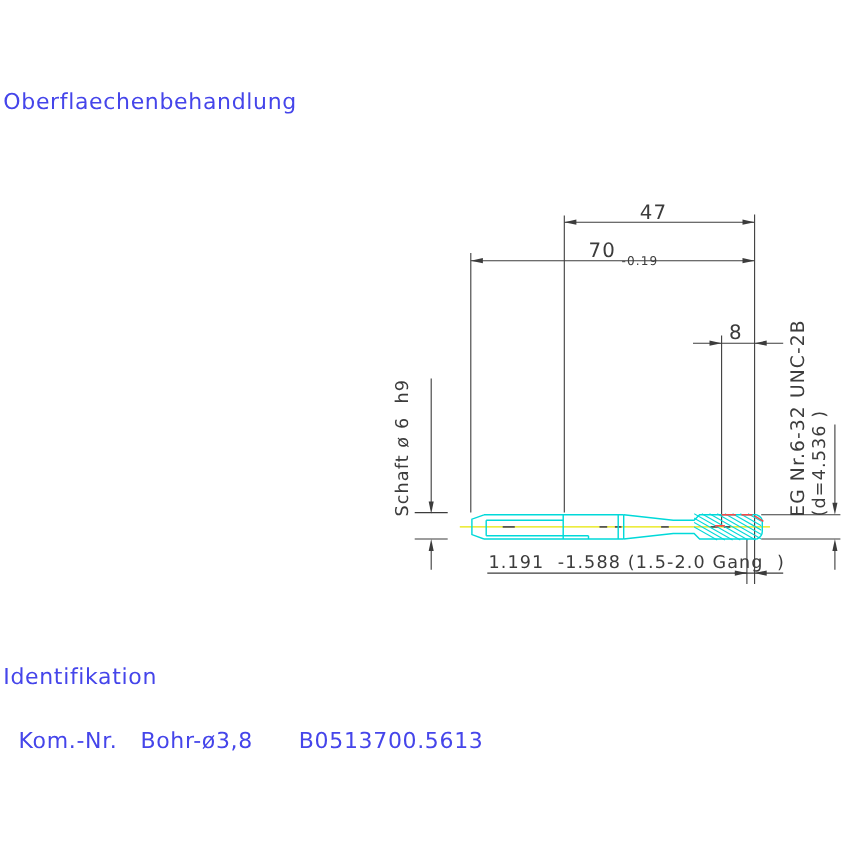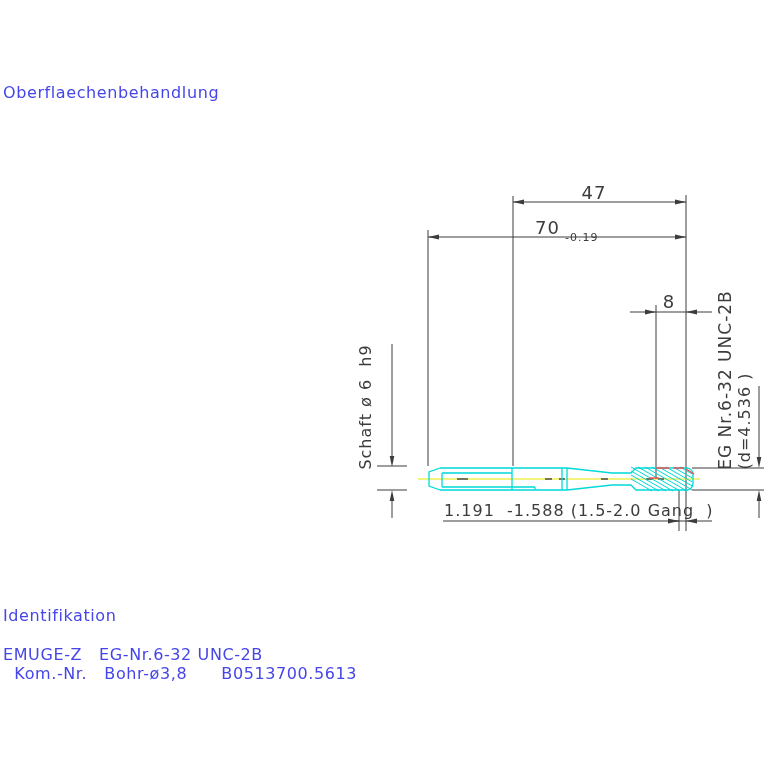--- a/index.html
+++ b/index.html
@@ -6,21 +6,21 @@
   #canvas{
     position:relative;
     width:767px;height:767px;
     background:#ffffff;
     overflow:hidden;
     font-family:"DejaVu Sans", sans-serif;
   }
   .blue-text{
     position:absolute;
     color:#4545ea;
-    font-size:16px;
+    font-size:20px;
     letter-spacing:0.6px;
     white-space:pre;
     line-height:19px;
     font-weight:400;
   }
   svg text{
     fill:#3c3c3c;
     font-family:"DejaVu Sans", sans-serif;
     letter-spacing:1px;
     white-space:pre;
@@ -33,21 +33,20 @@
   .centerline{stroke:#e6e600;stroke-width:1.2;fill:none;}
   .centerdash{stroke:#555555;stroke-width:1.6;fill:none;}
 </style>
 </head>
 <body>
 
 <div id="canvas">
 
   <div class="blue-text" style="left:3px;top:83px;">Oberflaechenbehandlung</div>
   <div class="blue-text" style="left:3px;top:606px;text-align:right;">Identifikation</div>
-  <div class="blue-text" style="left:3px;top:645px;">EMUGE-Z   EG-Nr.6-32 UNC-2B</div>
   <div class="blue-text" style="left:3px;top:664px;">  Kom.-Nr.   Bohr-ø3,8      B0513700.5613</div>
 
   <svg width="767" height="767" viewBox="0 0 767 767" style="position:absolute;left:0;top:0;">
 
     <defs>
       <clipPath id="threadClip">
           <rect x="631" y="466" width="61" height="26"></rect>
         </clipPath>
     </defs>
 

